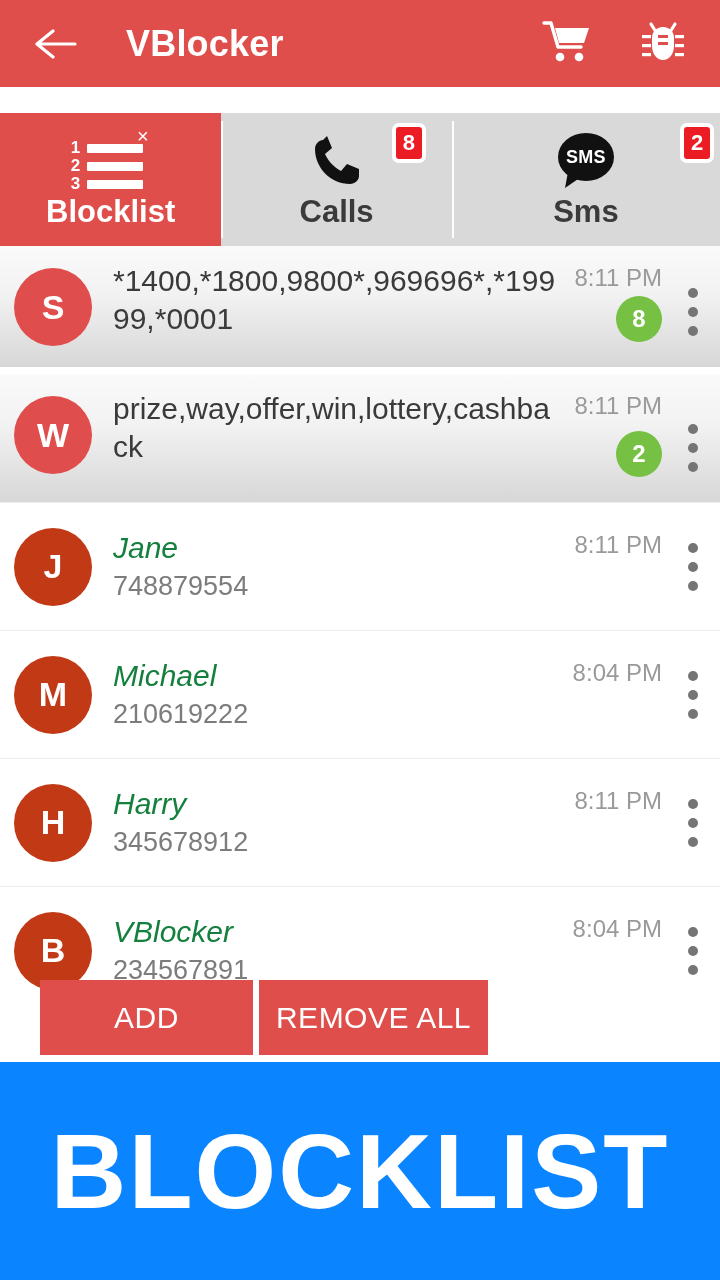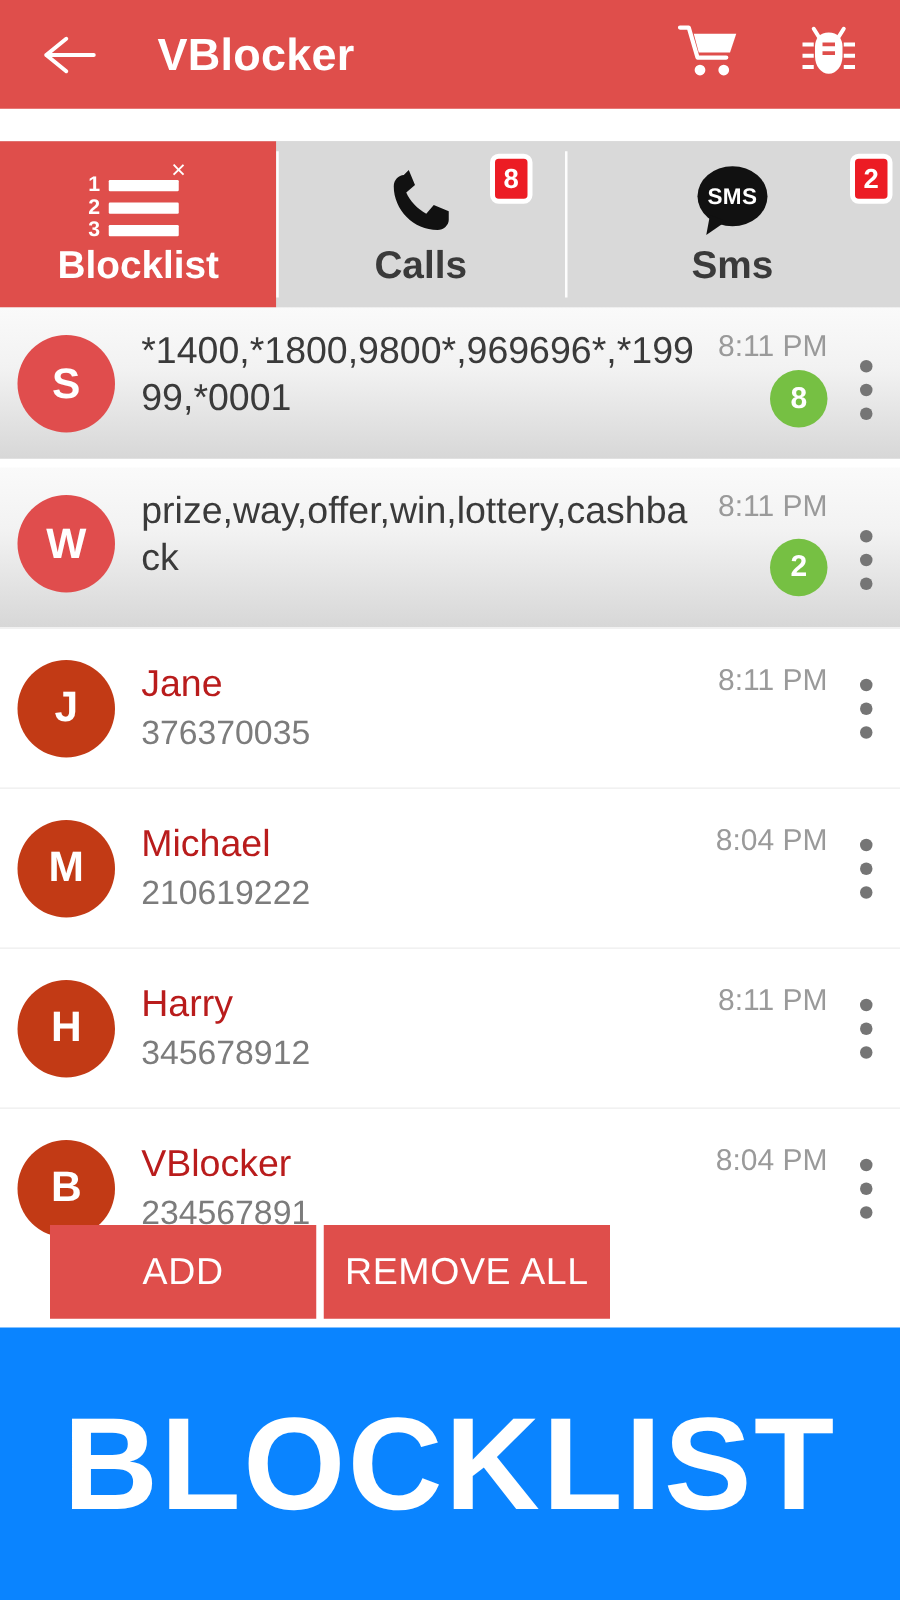--- a/index.html
+++ b/index.html
@@ -73,21 +73,21 @@
     flex:none; width:78px; height:78px; border-radius:50%;
     display:flex; align-items:center; justify-content:center;
     color:#fff; font-size:34px; font-weight:600; margin-left:14px;
   }
   .row.keyword .avatar { background:#E04D4D; margin-top:22px; }
   .row.contact .avatar { background:#C23A15; }
 
   .row-body { flex:1 1 auto; min-width:0; padding-left:21px; }
   .row.keyword .row-body { padding-top:16px; padding-right:160px; }
   .kw-text { font-size:30px; color:#3A3A3A; line-height:38px; word-break:break-all; }
-  .c-name { font-size:30px; color:#b91c1c; line-height:36px; }
+  .c-name { font-size:30px; color:#15803d; line-height:36px;font-style:italic; }
   .c-number { font-size:27px; color:#7C7C7C; line-height:34px; margin-top:3px; }
 
   .row-meta { position:absolute; right:0; top:0; height:100%; width:170px; }
   .row-time { position:absolute; right:58px; font-size:24px; color:#9A9A9A; white-space:nowrap; }
   .row.keyword .row-time { top:18px; }
   .row.contact .row-time { top:28px; }
   .count-badge {
     position:absolute; right:58px; width:46px; height:46px; border-radius:50%;
     background:#76C043; color:#fff; font-size:24px; font-weight:600;
     display:flex; align-items:center; justify-content:center;
@@ -247,21 +247,21 @@
             <i></i>
             <i></i>
           </div>
       </div>
     </div>
 
     <div class="row contact">
       <div class="avatar">J</div>
       <div class="row-body">
         <div class="c-name">Jane</div>
-        <div class="c-number">376370035</div>
+        <div class="c-number">748879554</div>
       </div>
       <div class="row-meta">
         <div class="row-time">8:11 PM</div>
         <div class="kebab">
             <i></i>
             <i></i>
             <i></i>
           </div>
       </div>
     </div>

